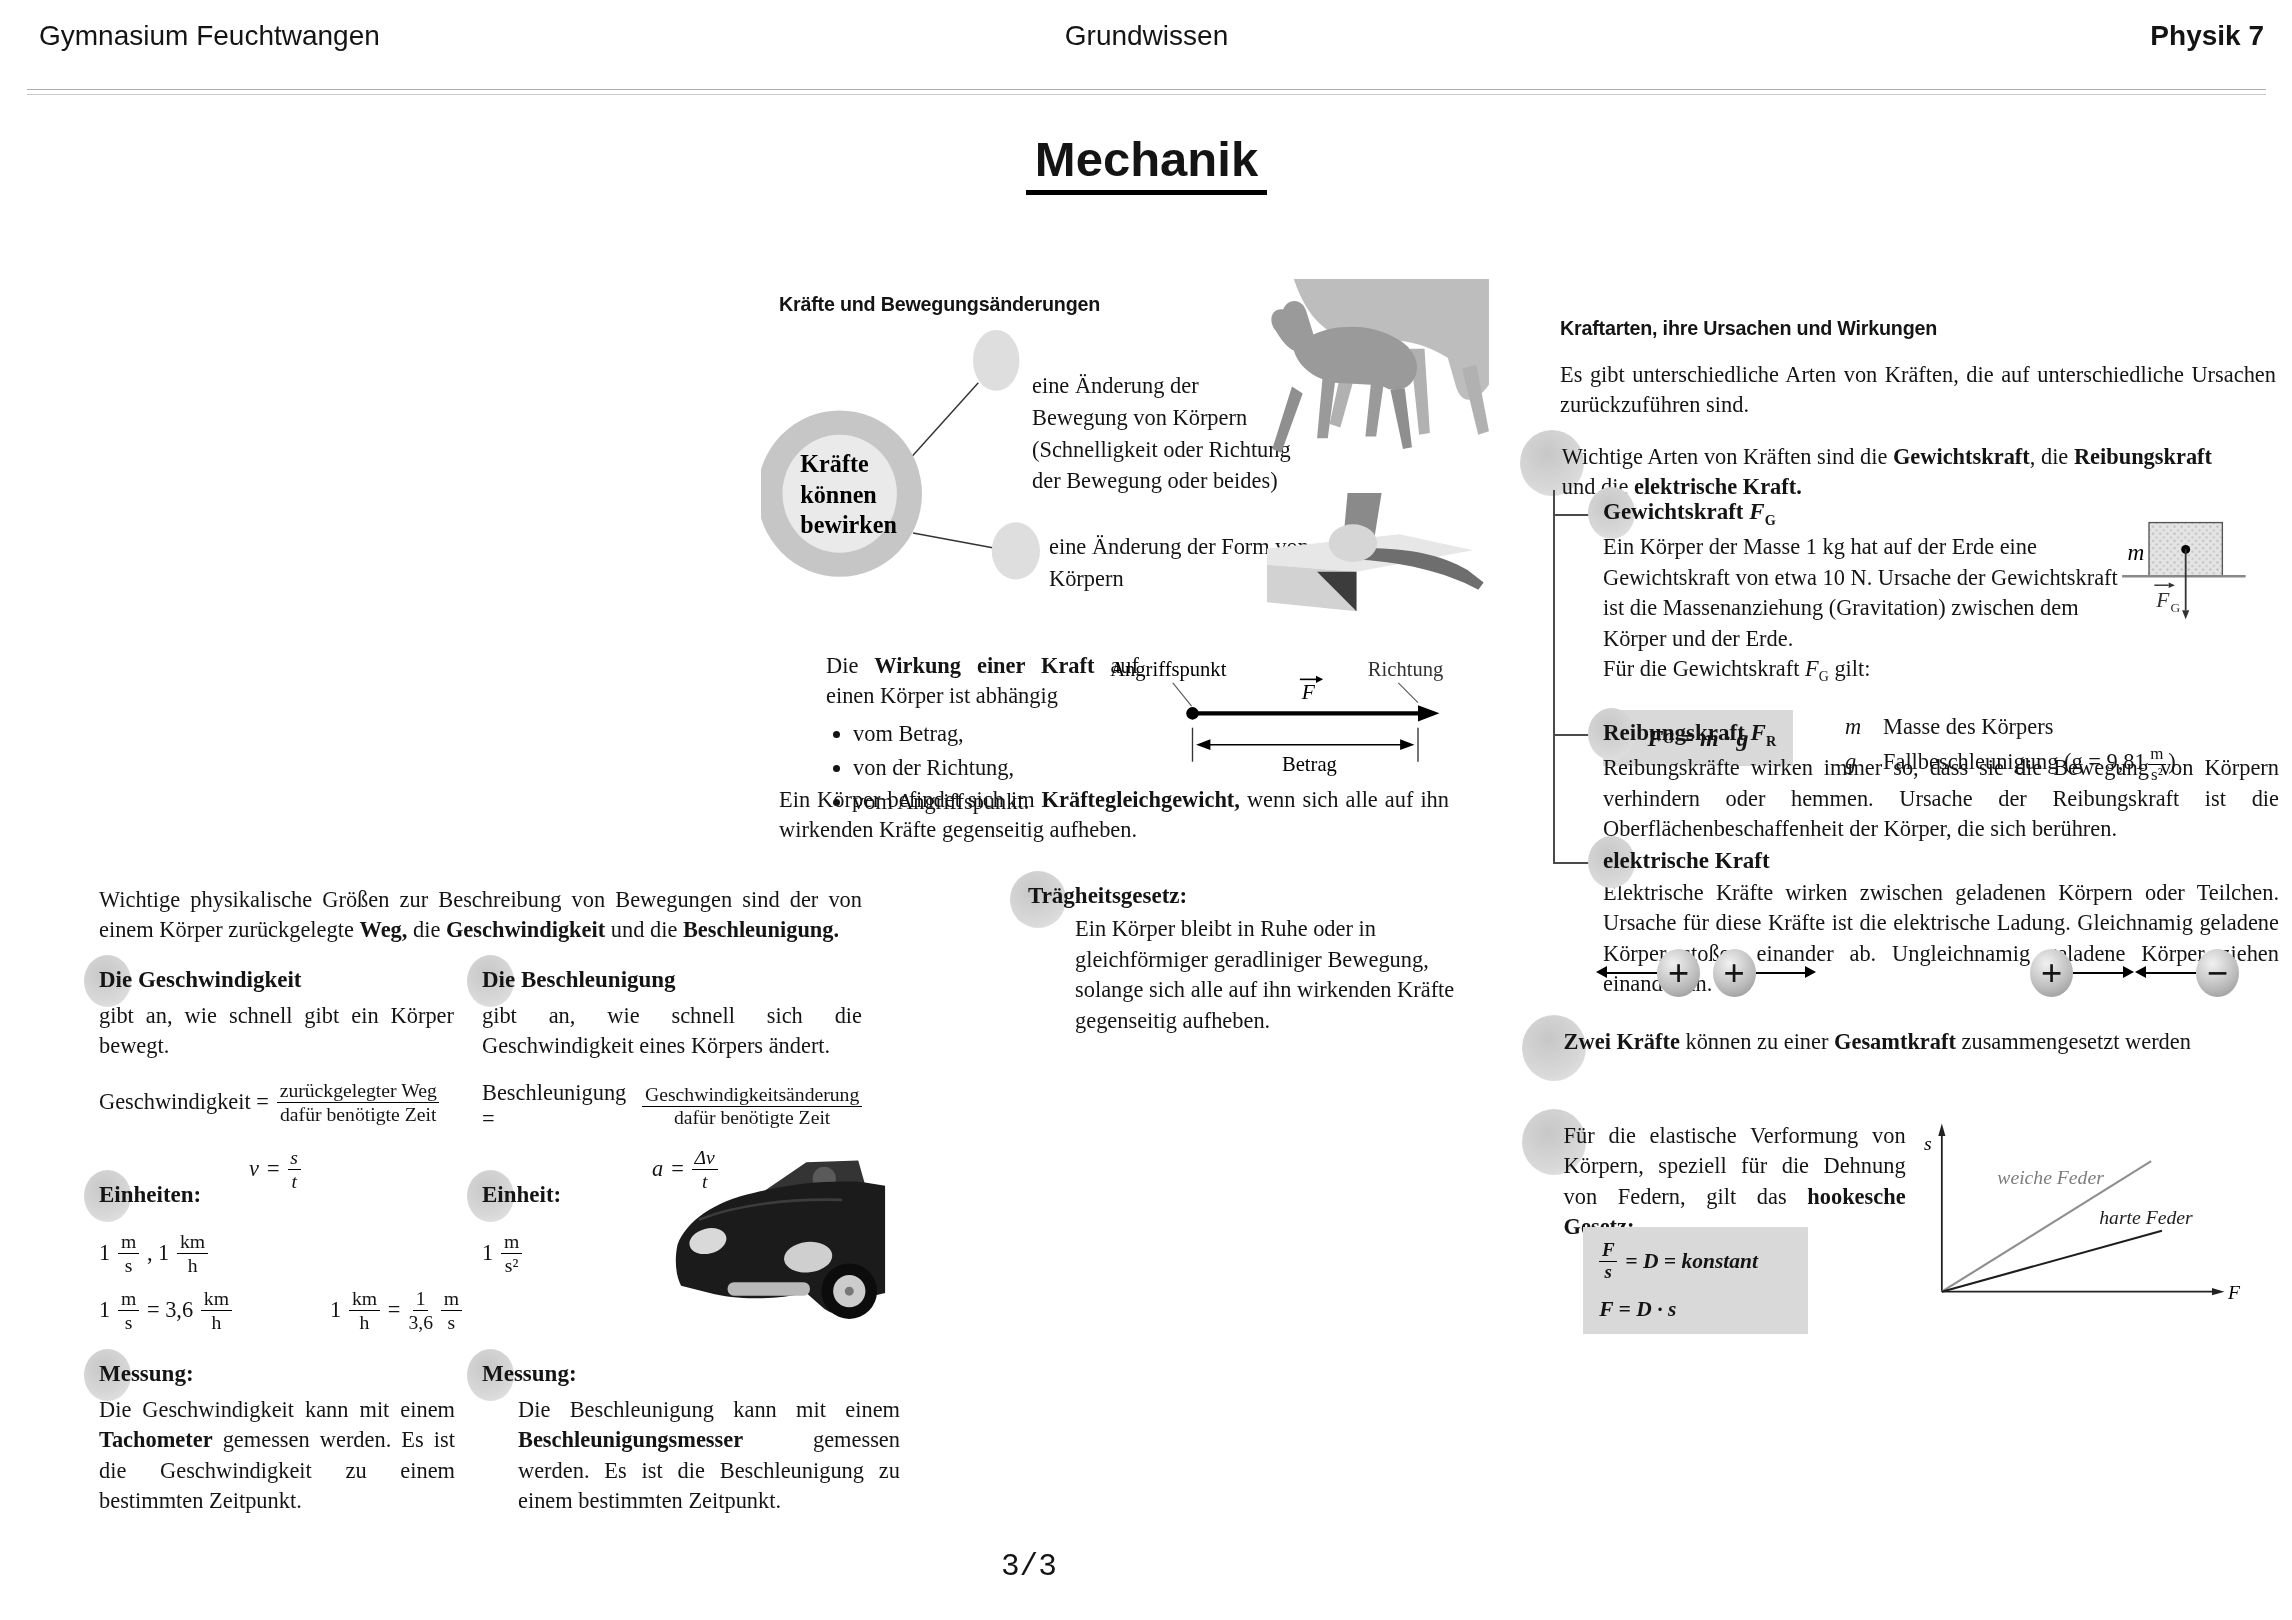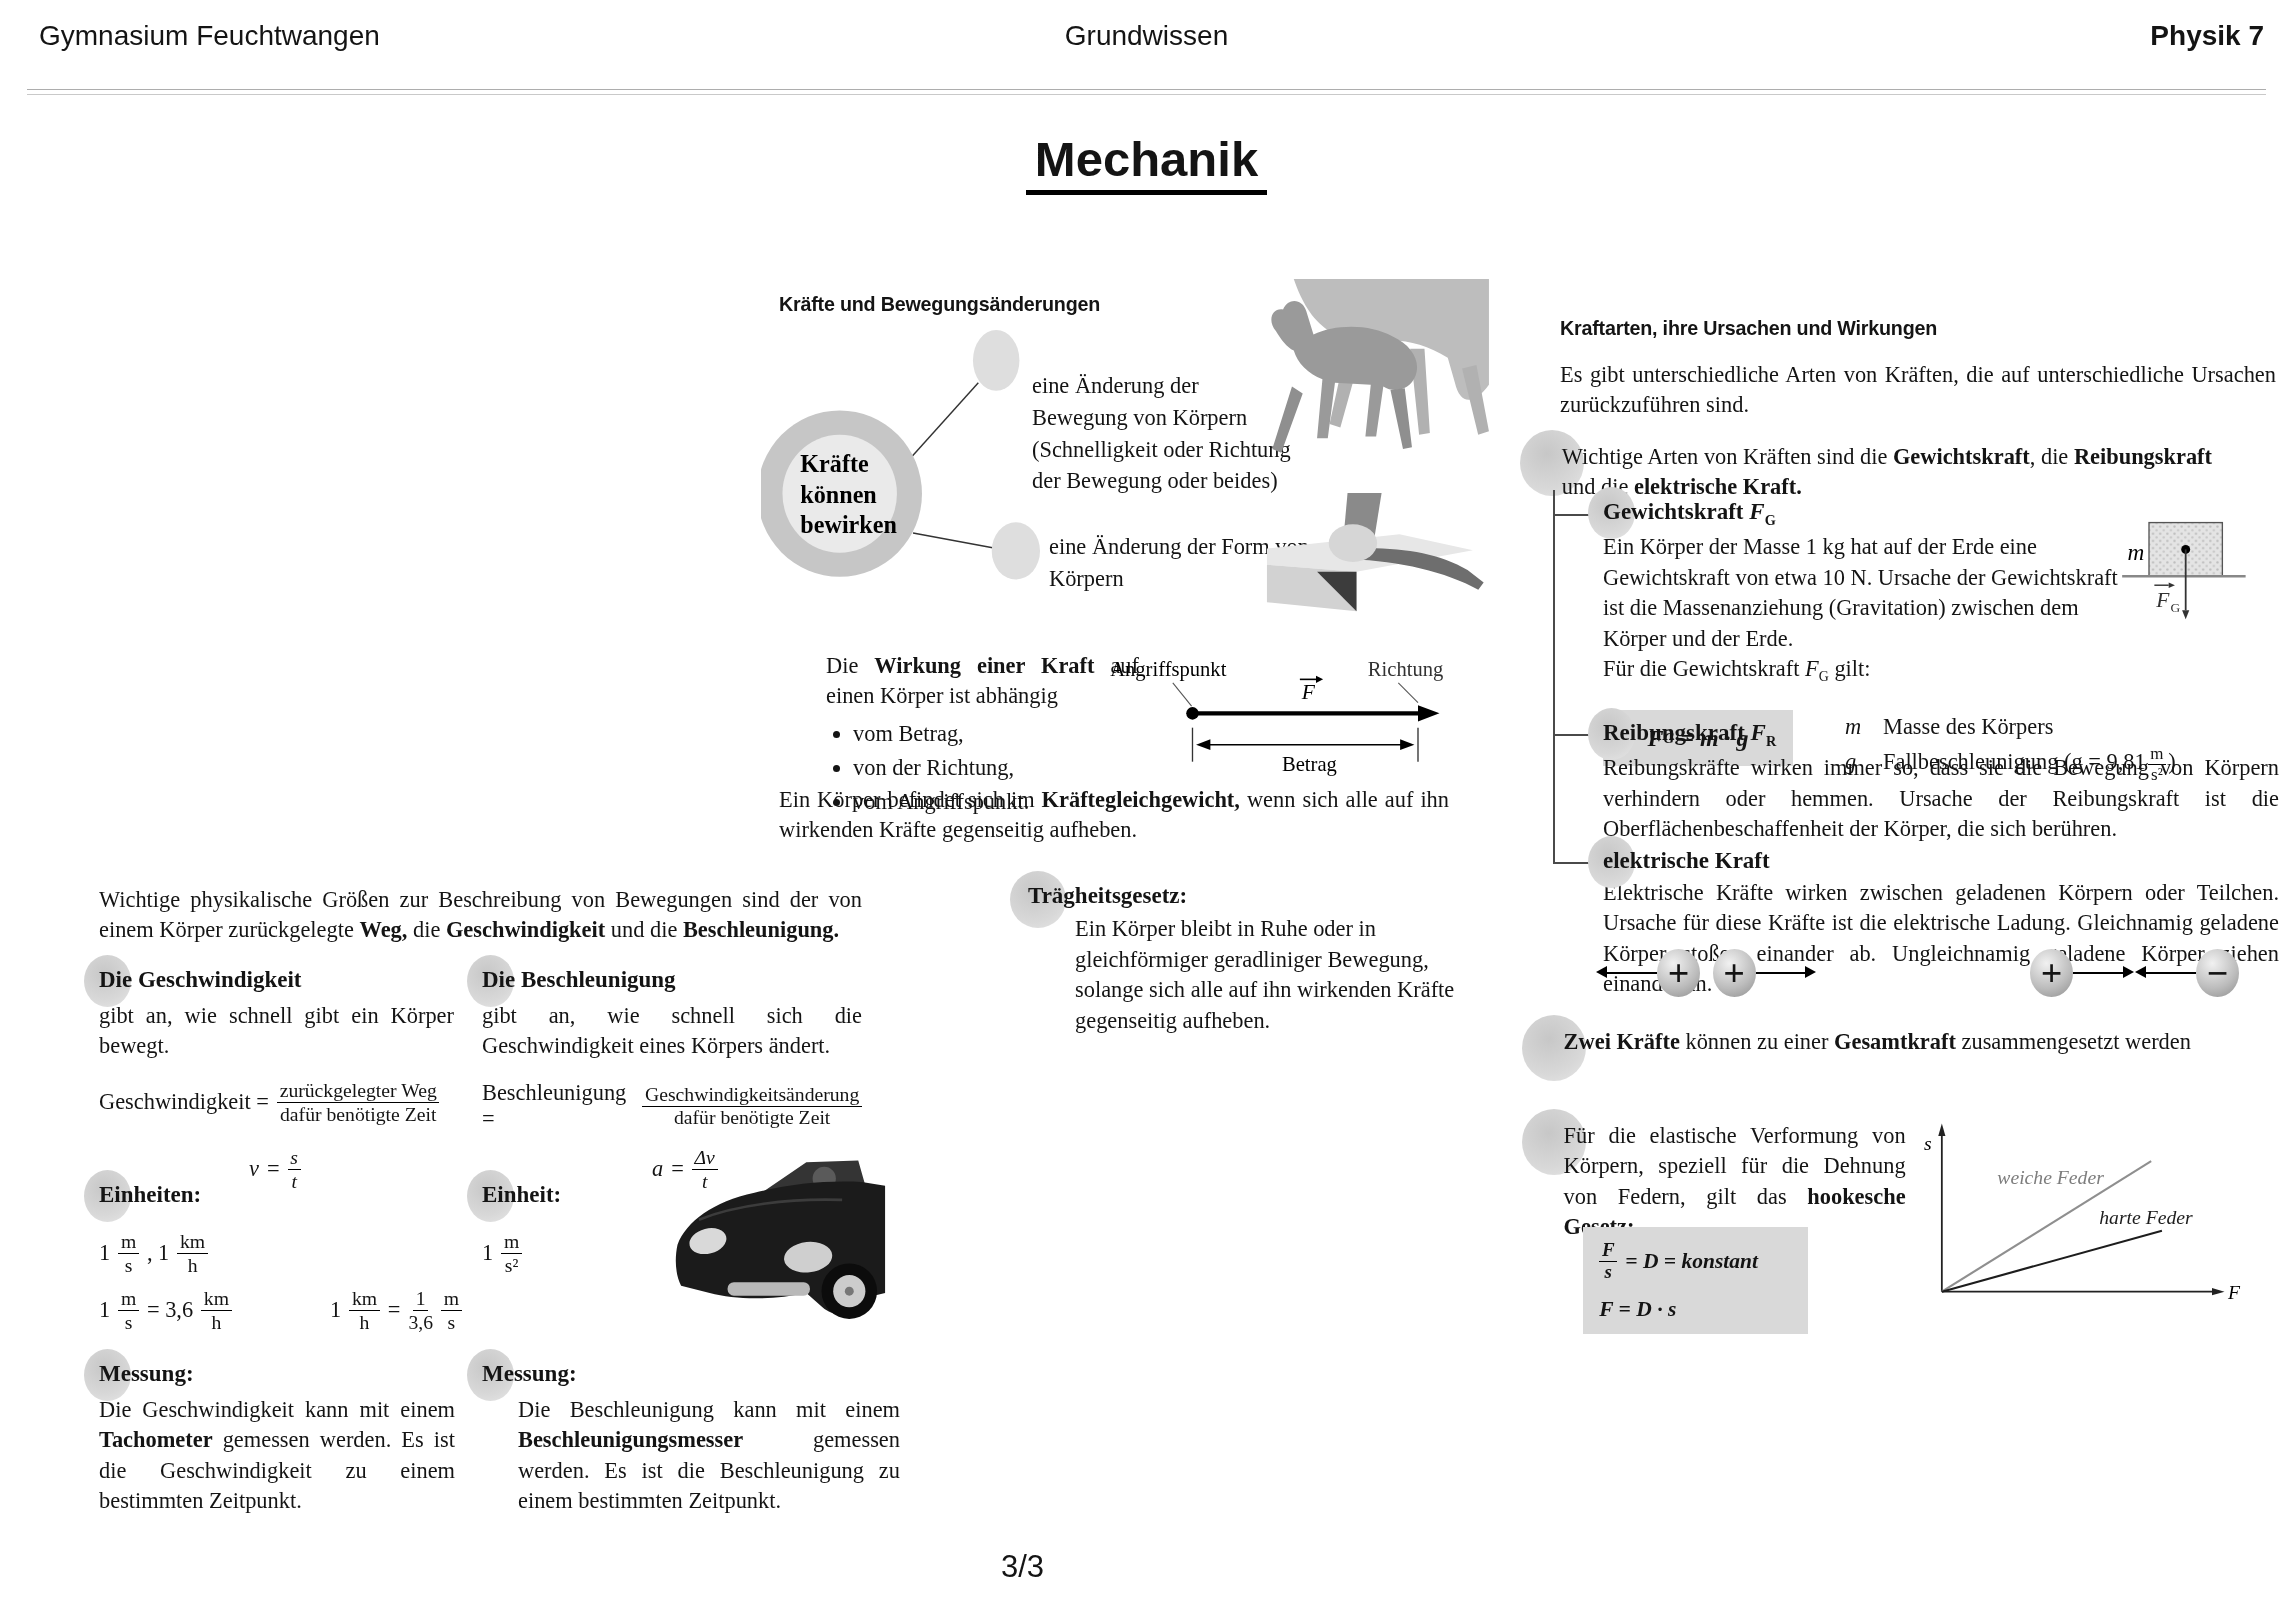--- a/index.html
+++ b/index.html
@@ -67,21 +67,21 @@
   .arr{position:relative;width:50px;height:2.2px;background:#000;}
   .arr.head-r::after{content:"";position:absolute;right:-10.7px;top:-5.8px;
        border-left:11.6px solid #000;border-top:6.3px solid transparent;border-bottom:6.3px solid transparent;}
   .arr.head-l::before{content:"";position:absolute;left:-10.7px;top:-5.8px;
        border-right:11.6px solid #000;border-top:6.3px solid transparent;border-bottom:6.3px solid transparent;}
   .cgroup{display:flex;align-items:center;}
 
   
   .photo{position:absolute;}
 
-  .pagenum{position:absolute;left:1001px;top:1549px;font-family:Liberation Sans, sans-serif;font-size:31px;}
+  .pagenum{position:absolute;left:1001px;top:1549px;font-family:Liberation Mono, monospace;font-size:31px;}
 </style>
 </head>
 <body>
 
 <div class="page">
 
   <div class="hdr hdr-school">Gymnasium Feuchtwangen</div>
   <div class="hdr hdr-center">Grundwissen</div>
   <div class="hdr hdr-subject">Physik 7</div>
   <div class="hrule"></div>

